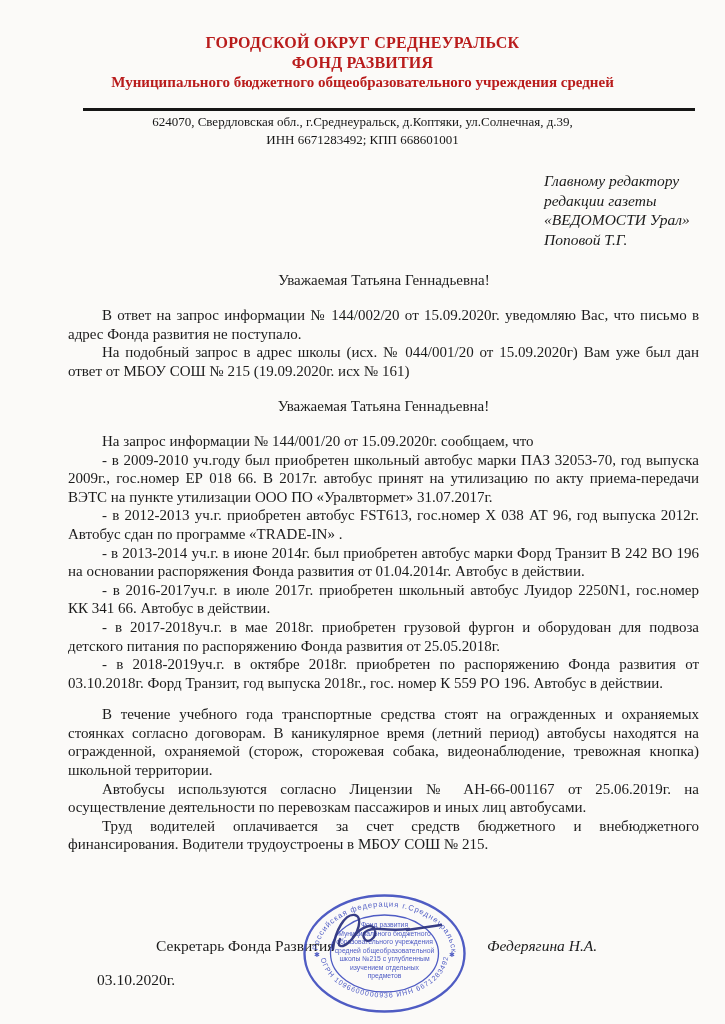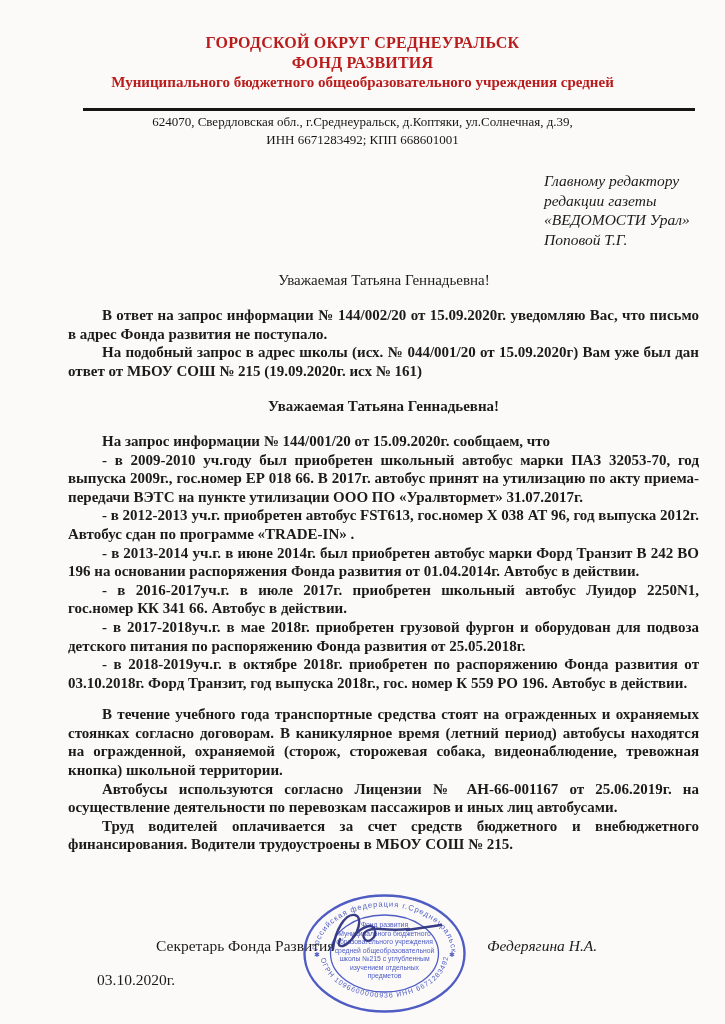--- a/index.html
+++ b/index.html
@@ -15,21 +15,21 @@
   .lh-line1,.lh-line2{font-size:16px;line-height:20px;letter-spacing:.2px;}
   .lh-line3,.lh-line4{font-size:15px;line-height:18.5px;}
   .lh-rule{top:108px;left:83px;width:612px;height:3px;background:#161616;}
   .lh-addr{top:113px;left:0;width:725px;text-align:center;font-size:13px;line-height:18px;color:#161616;}
   
   .recipient{top:171px;left:532px;font-style:italic;font-size:15.5px;line-height:19.5px;margin-left:12px;}
   
   .salutation-1{top:272px;left:48px;width:672px;text-align:center;font-size:15px;}
   
   .doc-body{top:306px;left:68px;width:631px;font-size:15px;line-height:18.6px;text-align:justify;z-index:1;}
-  .doc-body p{margin:0;text-indent:34px;font-weight:bold;}
+  .doc-body p{margin:0;text-indent:34px;}
   .salutation-2{text-align:center;text-indent:0 !important;margin:17px 0 16px 0 !important;}
   .closing-first{margin-top:13px !important;}
   
   .sign-role{top:937px;left:156px;font-size:15.5px;z-index:1;}
   .sign-name{top:937px;left:487px;font-size:15.5px;z-index:1;font-style:italic;}
   .sign-date{top:971px;left:97px;font-size:15.5px;z-index:1;}
   .stamp-wrap{top:893px;left:301px;width:167px;height:121px;z-index:2;opacity:.93;}
   .sig-wrap{top:903px;left:317px;width:135px;height:60px;z-index:3;opacity:.95;}
   .stamp-text{font-family:"Liberation Sans","DejaVu Sans",sans-serif;}
 </style>

